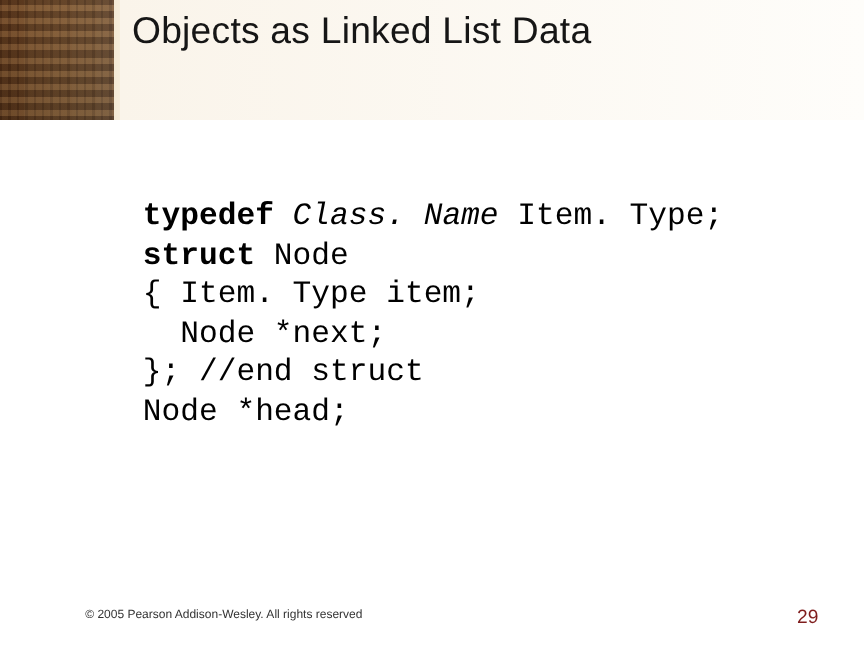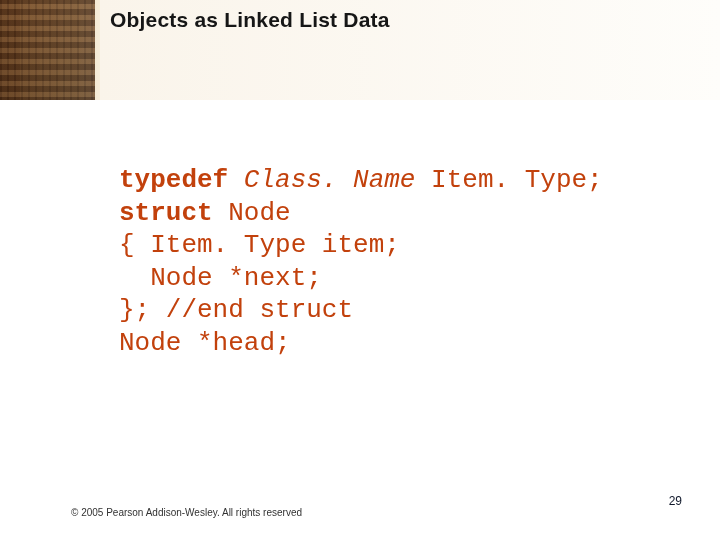--- a/index.html
+++ b/index.html
@@ -43,22 +43,22 @@
         rgba(40,22,10,.45) 0px, rgba(40,22,10,.45) 2px,
         rgba(120,86,50,.35) 2px, rgba(120,86,50,.35) 7px
       ),
       linear-gradient(to bottom, #6a4224, #3c2410);
     opacity: .85;
   }
   .title {
     position: absolute;
     left: 110px;
     top: 8px;
-    font-size: 21px;
-    font-weight: bold;
+    font-size: 31px;
+    font-weight: normal;
     color: #161616;
     letter-spacing: .2px;
   }
   .body-area {
     position: absolute;
     left: 85px;
     top: 160px;
     width: 570px;
   }
   .bullet-row {
@@ -81,38 +81,38 @@
   }
   .bullet-text {
     flex: 1 1 auto;
   }
   .code-block {
     margin-left: 34px;
     margin-top: 4px;
     font-family: "Courier New", Courier, monospace;
     font-size: 26px;
     line-height: 1.25;
-    color: #c2410c;
+    color: #000000;
     white-space: pre;
   }
   .kw { font-weight: bold; }
   .it { font-style: italic; }
   .footer-left {
     position: absolute;
     left: 71px;
     bottom: 22px;
     font-size: 10px;
     color: #323232;
   }
   .footer-right {
     position: absolute;
     right: 38px;
-    bottom: 32px;
-    font-size: 12px;
-    color: #0f172a;
+    bottom: 16px;
+    font-size: 16px;
+    color: #7f1d1d;
   }
 </style>
 </head>
 <body>
 
 <div class="header-band">
   <div class="header-photo"></div>
 </div>
 
 <div class="title">Objects as Linked List Data</div>

